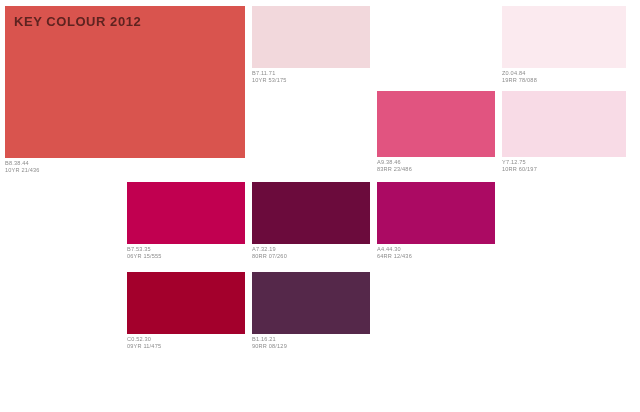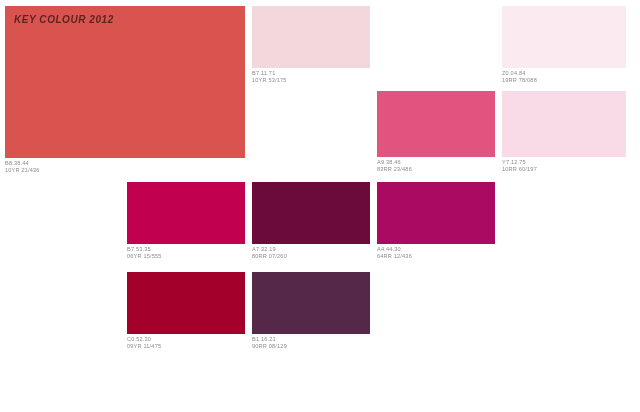--- a/index.html
+++ b/index.html
@@ -37,26 +37,25 @@
     white-space: nowrap;
     font-family: "Liberation Sans", sans-serif;
   }
   .swatch-caption .code-line {
     display: block;
   }
   .key-title {
     position: absolute;
     left: 14px;
     top: 14px;
-    font-size: 10px;
+    font-size: 13px;
     letter-spacing: 0.55px;
     font-weight: bold;
     color: #5e2320;
     white-space: nowrap;
-    font-style: italic;
   }
   .right-rule {
     position: absolute;
     left: 627px;
     top: 0;
     width: 13px;
     height: 412px;
     background: #ffffff;
   }
 </style>

